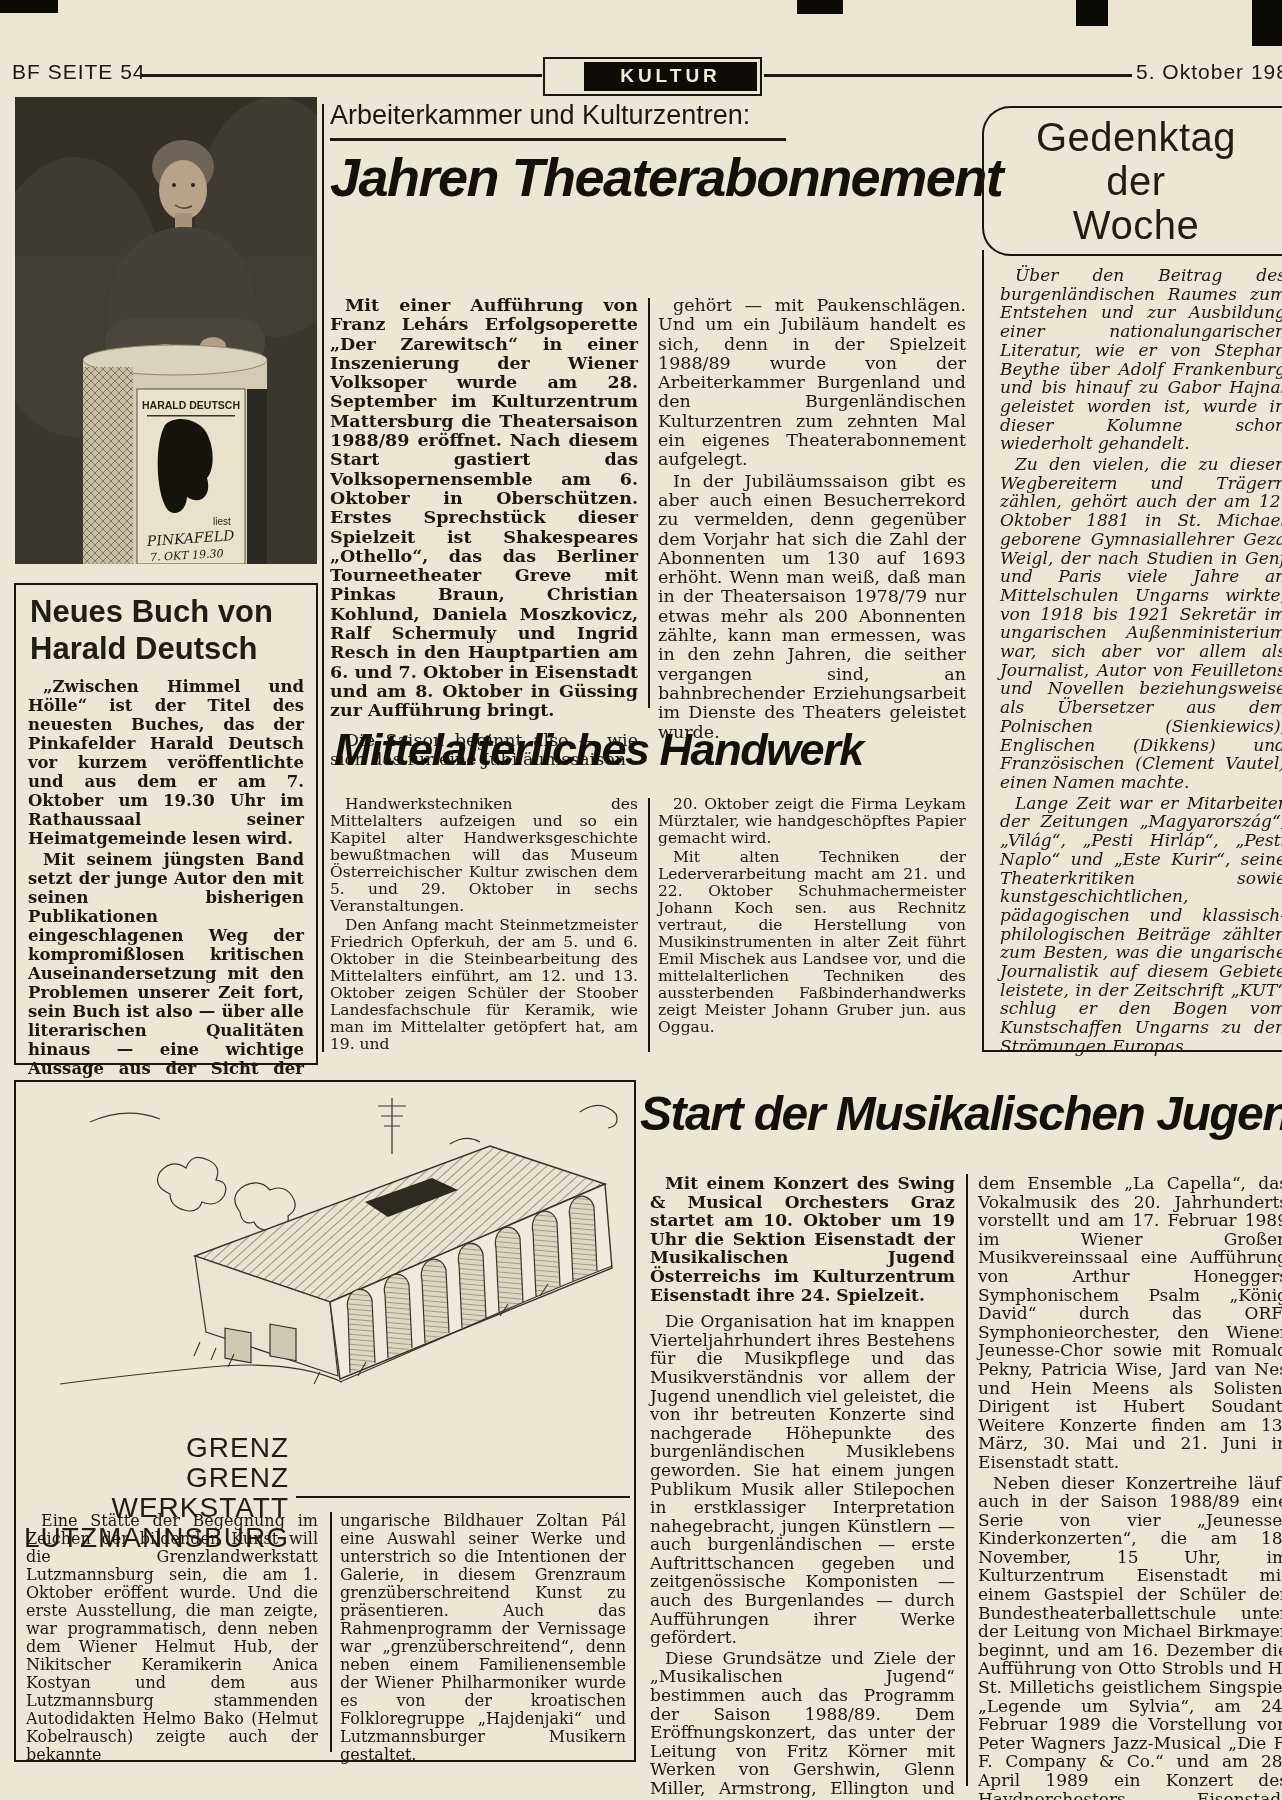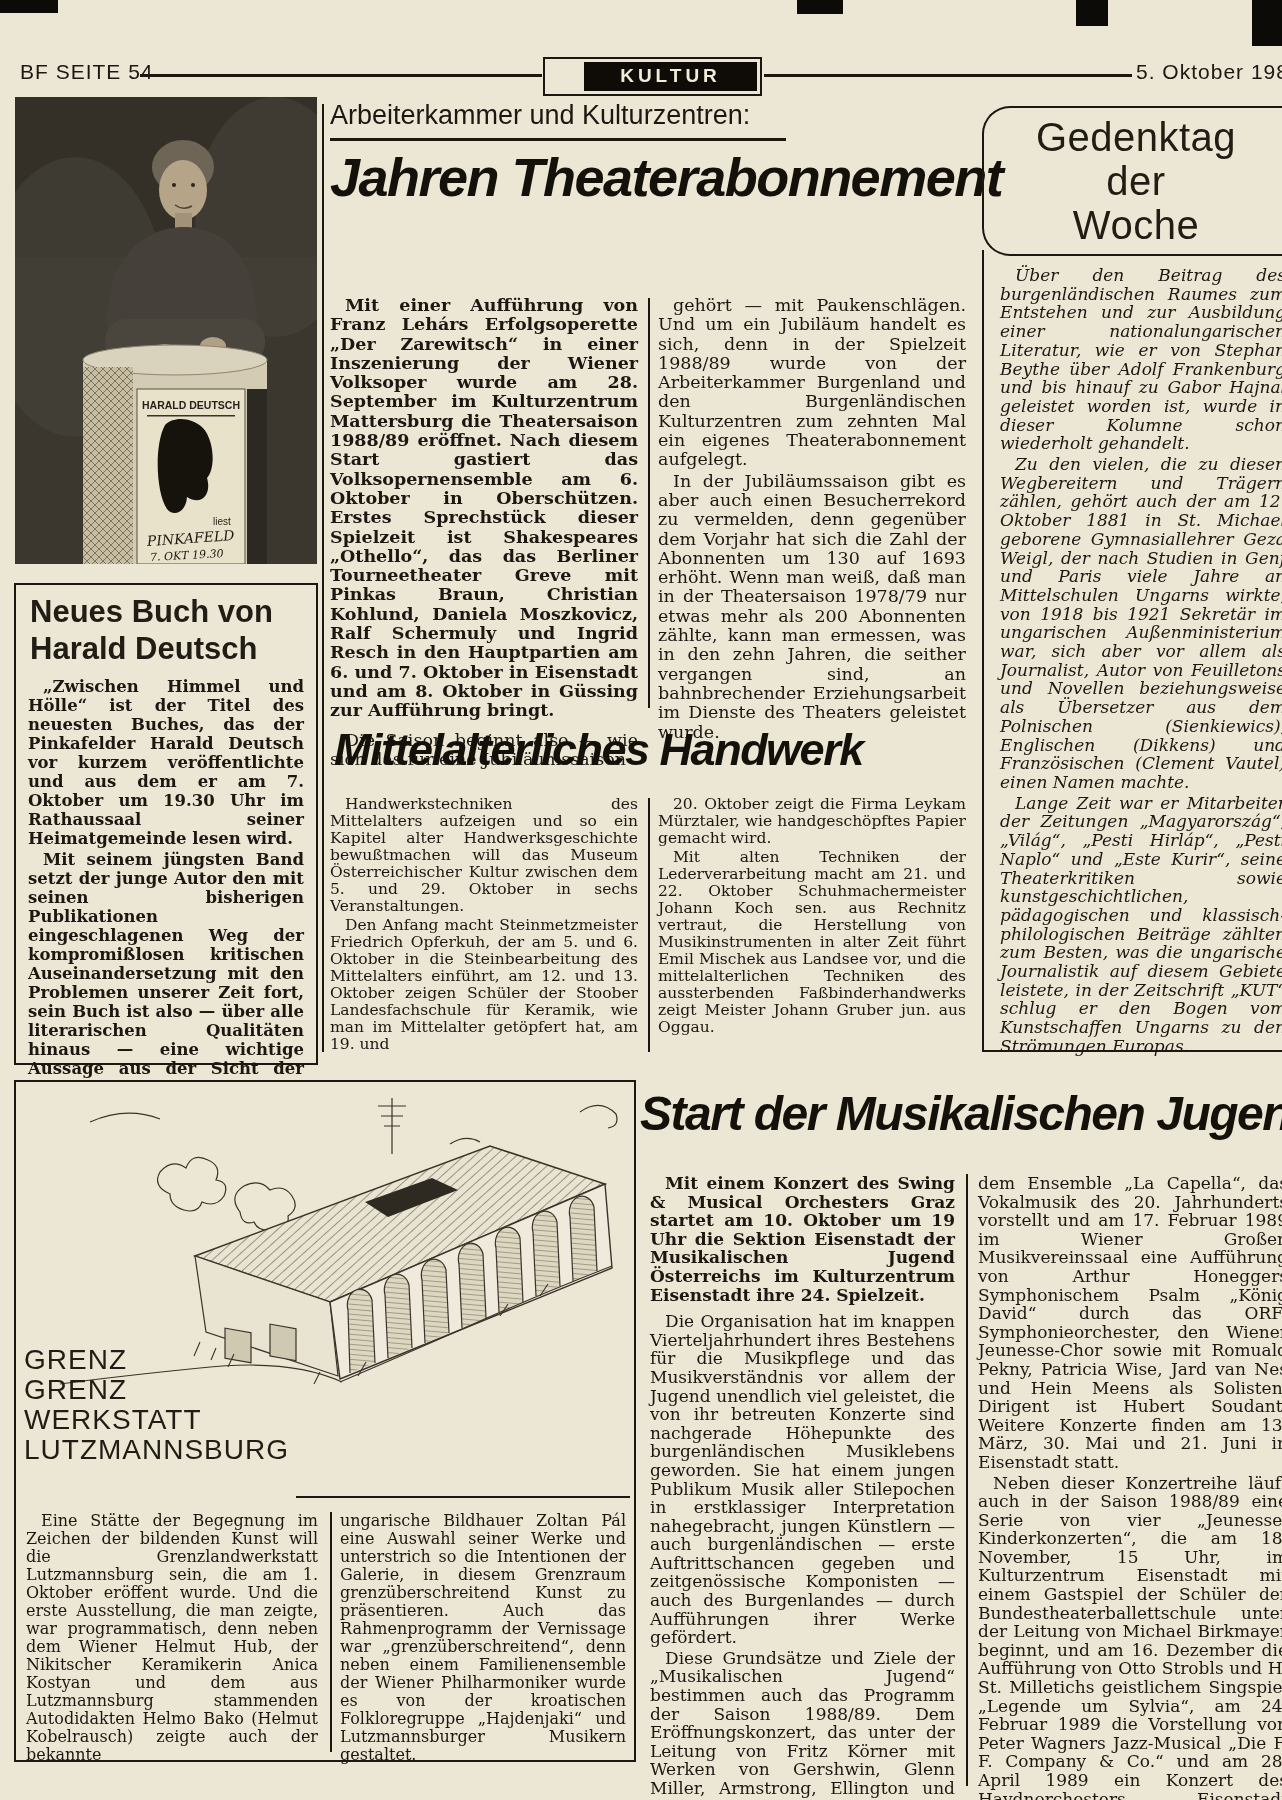--- a/index.html
+++ b/index.html
@@ -49,21 +49,21 @@
 </head>
 <body>
 
 <div class="page">
 
   <div class="artifact" style="left:0;top:0;width:58px;height:13px;"></div>
   <div class="artifact" style="left:797px;top:0;width:46px;height:14px;"></div>
   <div class="artifact" style="left:1076px;top:0;width:32px;height:26px;"></div>
   <div class="artifact" style="left:1252px;top:0;width:30px;height:46px;"></div>
 
-  <div class="hdr-txt" style="left:20px;top:60px;">BF SEITE 54</div>
+  <div class="hdr-txt" style="left:12px;top:60px;">BF SEITE 54</div>
   <div class="rule" style="left:140px;top:74px;width:402px;height:3px;"></div>
   <div class="kultur-outer" style="left:543px;top:57px;width:209px;">
     <div class="kultur-inner">KULTUR</div>
   </div>
   <div class="rule" style="left:764px;top:74px;width:368px;height:3px;"></div>
   <div class="hdr-txt" style="left:1136px;top:60px;">5. Oktober 1988</div>
 
   <div class="abs" style="left:15px;top:97px;width:302px;height:467px;">
     <svg width="302" height="467" viewBox="0 0 302 467">
       <defs>
@@ -195,21 +195,21 @@
         <path d="M553 197 L550 133 A 12 15 0 0 1 574 123 L577 187" fill="url(#vhatch)"></path>
       </g>
 
       <g stroke="#3a332a" fill="none" stroke-width="1.1">
         <path d="M40 300 q60 -8 140 -16 q90 -10 142 14"></path>
         <path d="M320 298 q70 -30 120 -52 q80 -36 152 -64"></path>
         <path d="M180 258 l-6 14 M196 264 l-5 12 M214 270 l-6 13 M300 288 l-6 12 M338 292 l8 -14 M480 232 l8 -12 M520 212 l8 -12"></path>
       </g>
     </svg>
   </div>
-  <div class="abs" style="left:24px;top:1345px;">
+  <div class="abs" style="left:24px;top:1433px;text-align:right;">
     <div class="caption-line">GRENZ</div>
     <div class="caption-line">GRENZ</div>
     <div class="caption-line">WERKSTATT</div>
     <div class="caption-line">LUTZMANNSBURG</div>
   </div>
   <div class="rule" style="left:296px;top:1496px;width:334px;height:2px;"></div>
   <div class="col t-gl" style="left:26px;top:1512px;width:292px;">
     <p>Eine Stätte der Begegnung im Zeichen der bildenden Kunst will die Grenzlandwerkstatt Lutzmannsburg sein, die am 1. Oktober eröffent wurde. Und die erste Ausstellung, die man zeigte, war programmatisch, denn neben dem Wiener Helmut Hub, der Nikitscher Keramikerin Anica Kostyan und dem aus Lutzmannsburg stammenden Autodidakten Helmo Bako (Helmut Kobelrausch) zeigte auch der bekannte</p>
   </div>
   <div class="col t-gl" style="left:340px;top:1512px;width:286px;">

